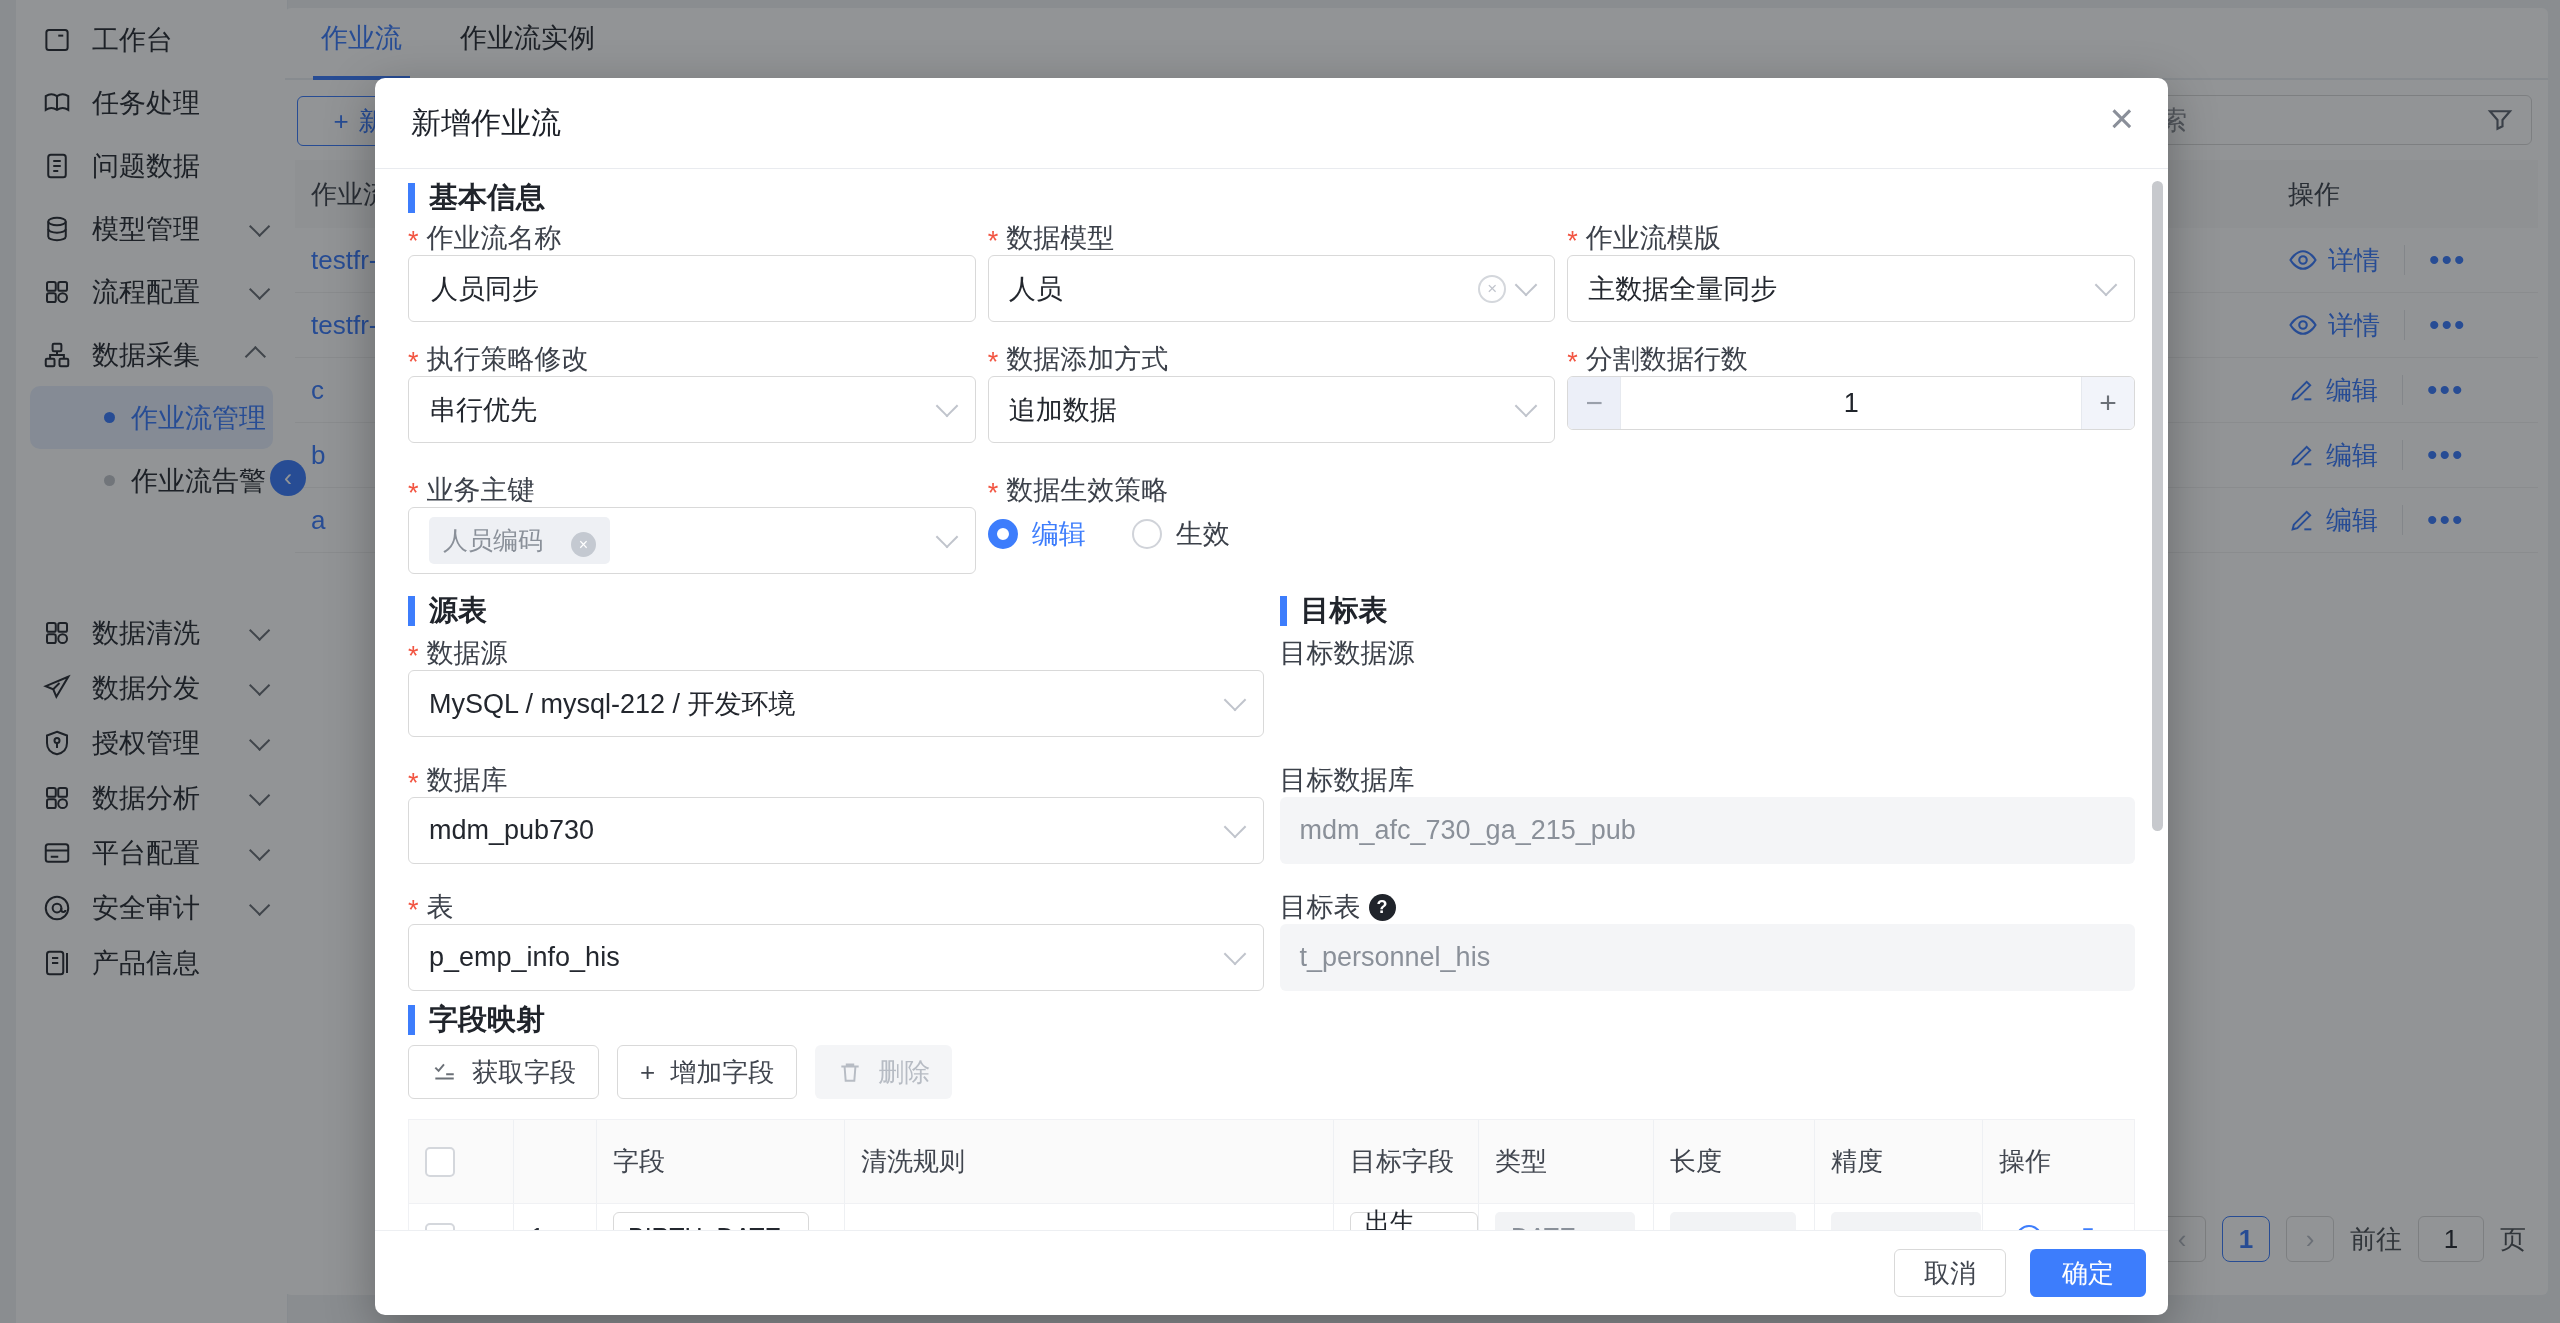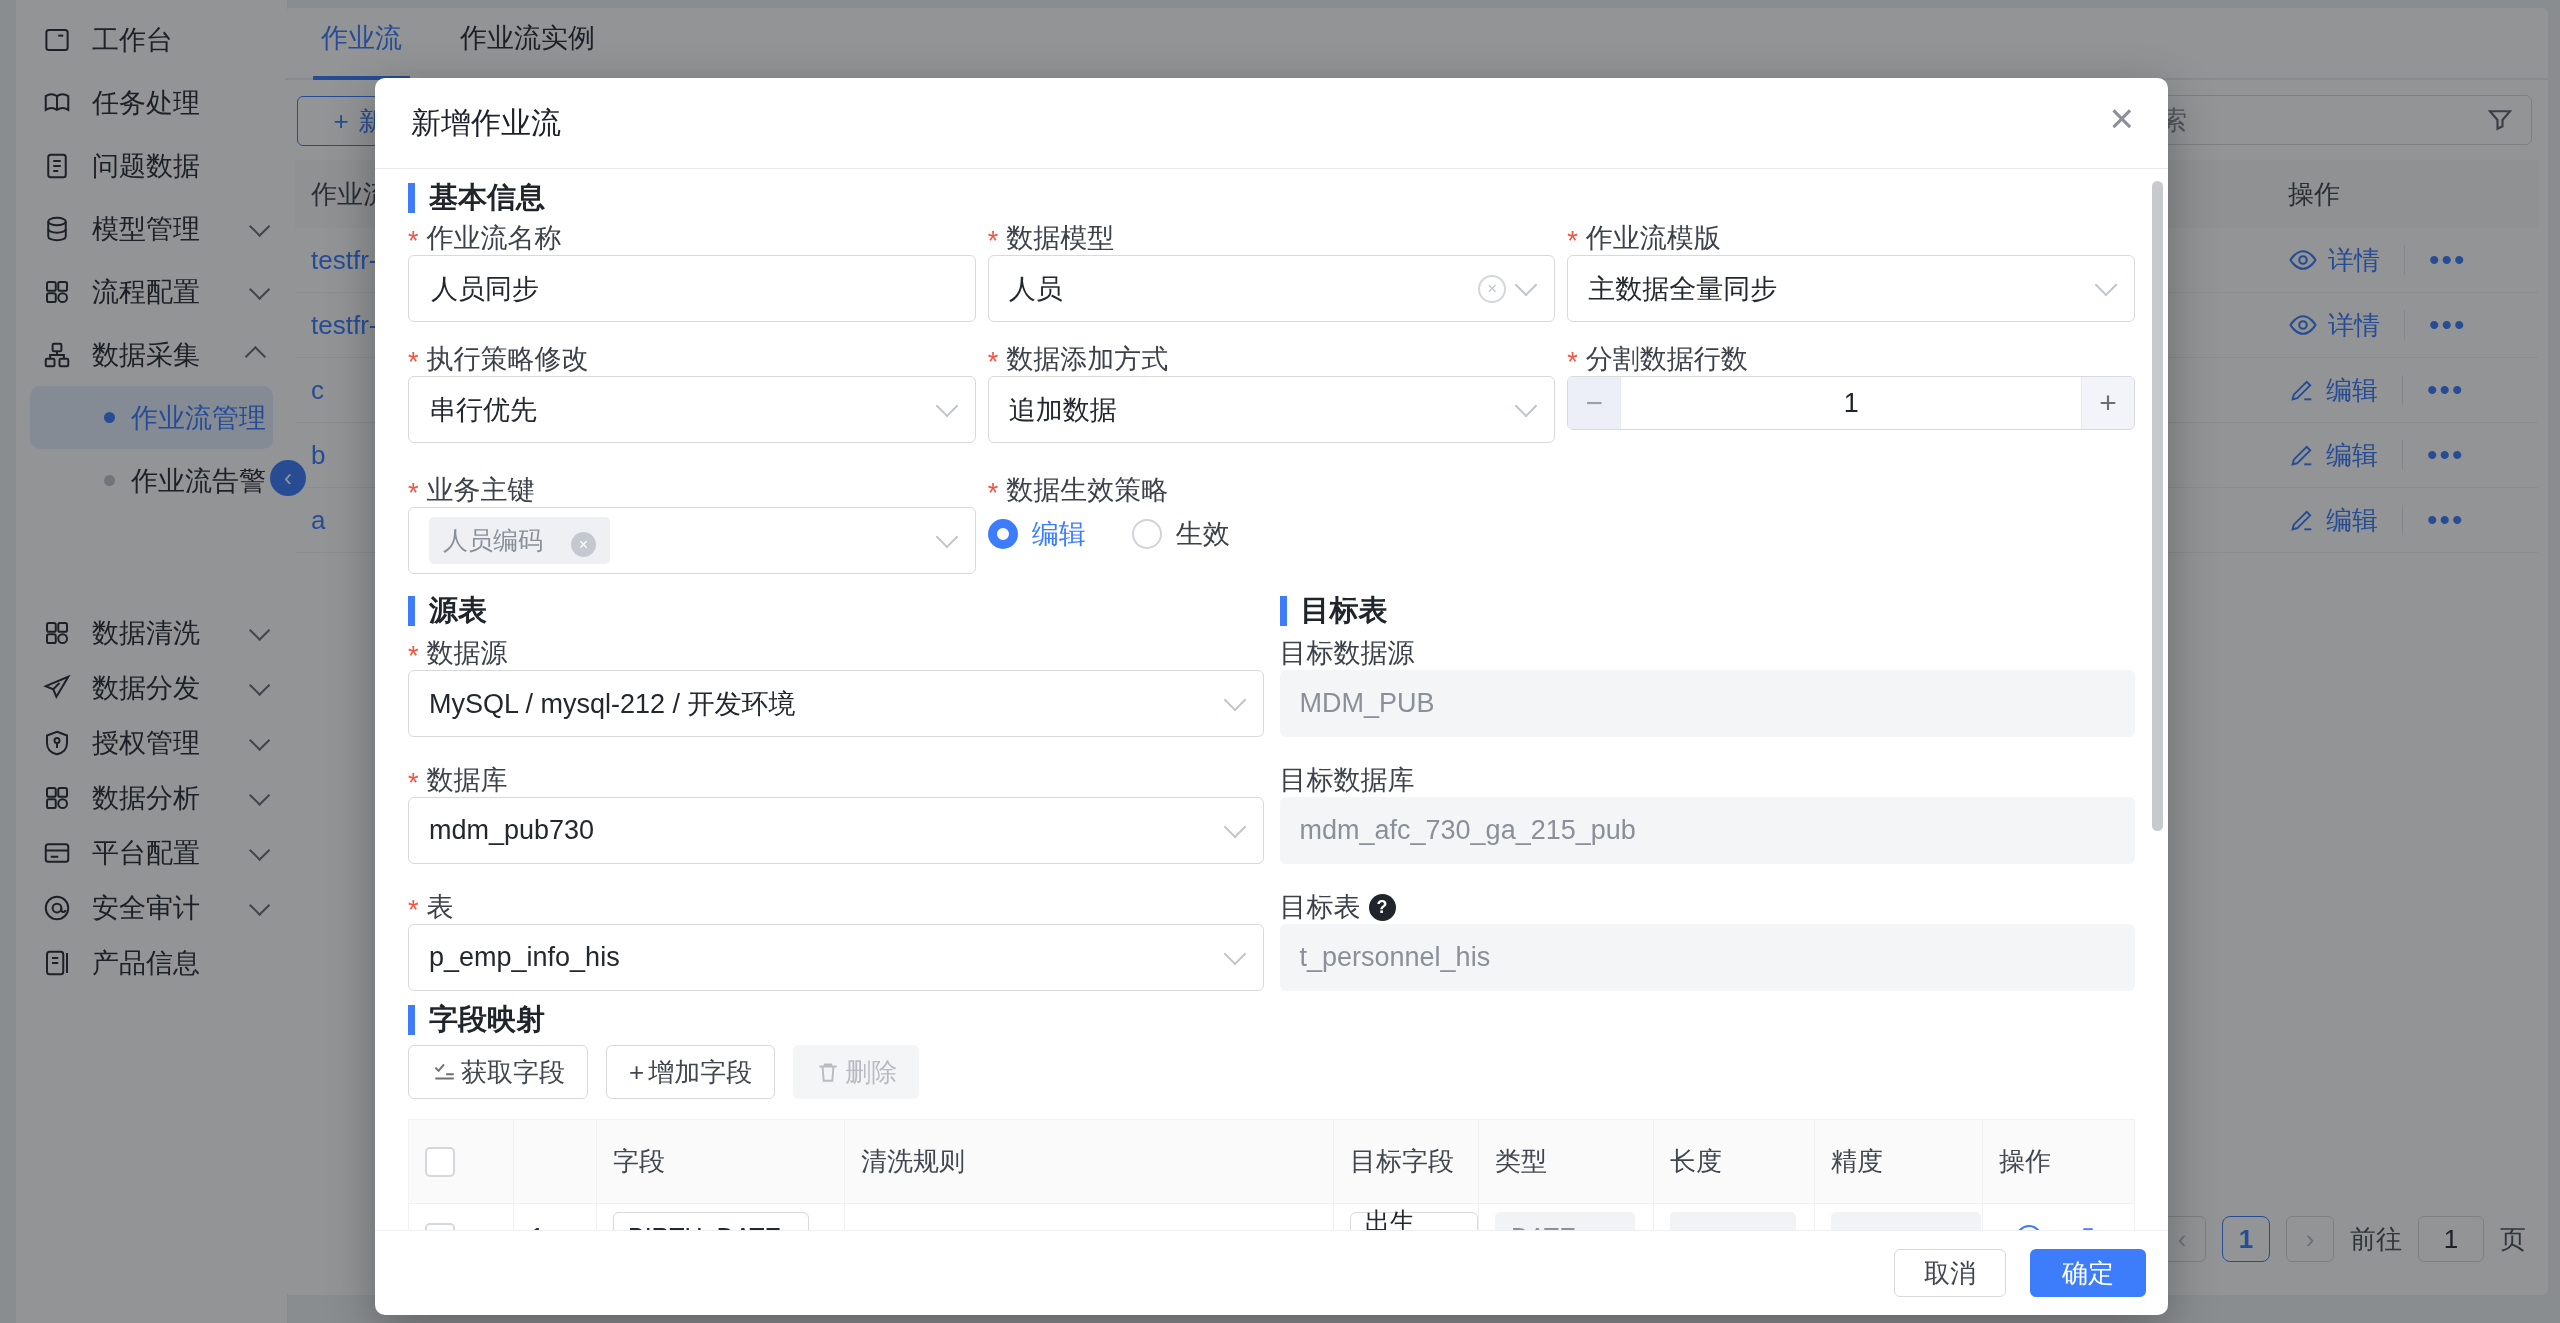--- a/index.html
+++ b/index.html
@@ -84,21 +84,21 @@
   .tag{background:#eef0f4;border-radius:5px;display:flex;align-items:flex-end;gap:28px;padding:7px 14px;font-size:25px;color:#8a9099;}
   .tag-x{width:25px;height:25px;border-radius:50%;background:#c4c9d1;color:#fff;font-size:16px;display:flex;align-items:center;justify-content:center;cursor:pointer;}
   .radio-row{height:54px;display:flex;align-items:center;gap:46px;}
   .radio{display:flex;align-items:center;gap:14px;font-size:27px;color:#3c414a;cursor:pointer;}
   .radio .dot{width:30px;height:30px;box-sizing:border-box;border-radius:50%;border:2px solid #d0d3d9;background:#fff;}
   .radio.sel{color:#3d7dfc;}
   .radio.sel .dot{border:9.5px solid #3d7dfc;}
   .help-ic{width:27px;height:27px;border-radius:50%;background:#20242b;color:#fff;font-size:18px;font-weight:bold;display:flex;align-items:center;justify-content:center;}
 
   .map-btns{display:flex;gap:18px;}
-  .mbtn{height:54px;box-sizing:border-box;border:1px solid #d9d9d9;border-radius:6px;background:#fff;color:#41464f;font-size:26px;display:flex;align-items:center;gap:4px;padding:0 22px;cursor:pointer;}
+  .mbtn{height:54px;box-sizing:border-box;border:1px solid #d9d9d9;border-radius:6px;background:#fff;color:#41464f;font-size:26px;display:flex;align-items:center;gap:15px;padding:0 22px;cursor:pointer;}
   .mbtn.disabled{background:#f4f5f7;border:none;color:#b7bcc4;cursor:default;}
 
   .map-table{border:1px solid #f0f1f4;border-bottom:none;}
   .mt-head,.mt-row{display:grid;grid-template-columns:105px 83px 248px 489px 145px 175px 161px 168px 1fr;}
   .mt-head{height:83px;background:#fafafa;}
   .mt-row{height:67px;border-top:1px solid #f0f1f4;border-bottom:1px solid #f0f1f4;}
   .mcell{display:flex;align-items:center;padding-left:16px;border-right:1px solid #eef0f3;font-size:26px;color:#41464f;overflow:hidden;}
   .mcell:last-child{border-right:none;}
   .mt-row .mcell{color:#2b2f36;}
   .cbx{width:30px;height:30px;box-sizing:border-box;border:2px solid #d4d7dc;border-radius:5px;background:#fff;cursor:pointer;}
@@ -486,23 +486,20 @@
             </div>
           <div class="control">
             <span>MySQL / mysql-212 / 开发环境</span>
             <span class="sel-chev"></span>
           </div>
         </div>
         <div>
           <div class="f-label">
               <span>目标数据源</span>
             </div>
-          <div class="control disabled">
-            <span>MDM_PUB</span>
-          </div>
         </div>
       </div>
 
       <div class="grid2 mt26">
         <div>
           <div class="f-label">
               <span class="star">*</span>
               <span>数据库</span>
             </div>
           <div class="control">

